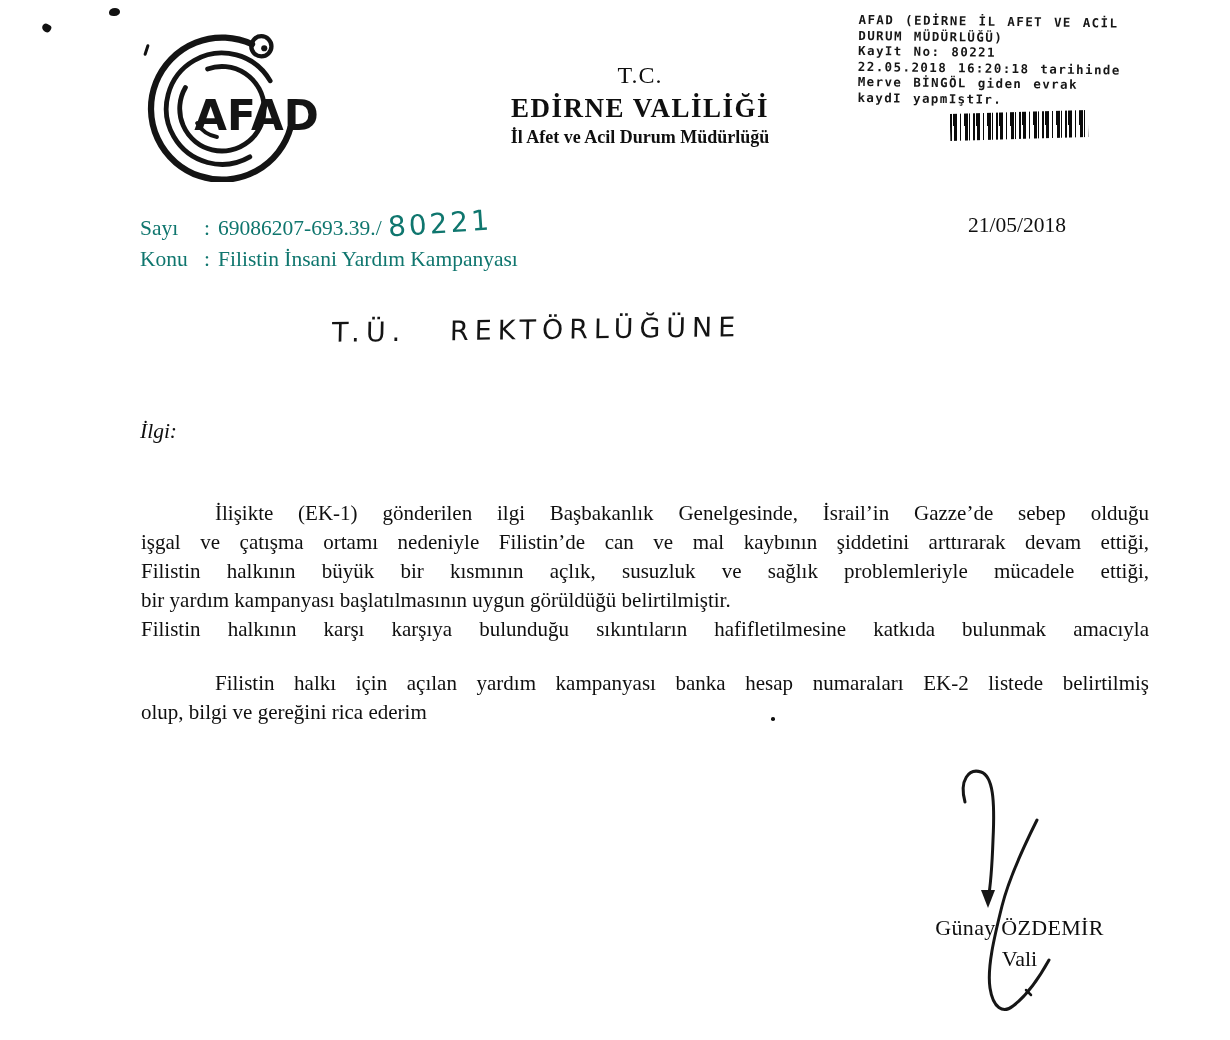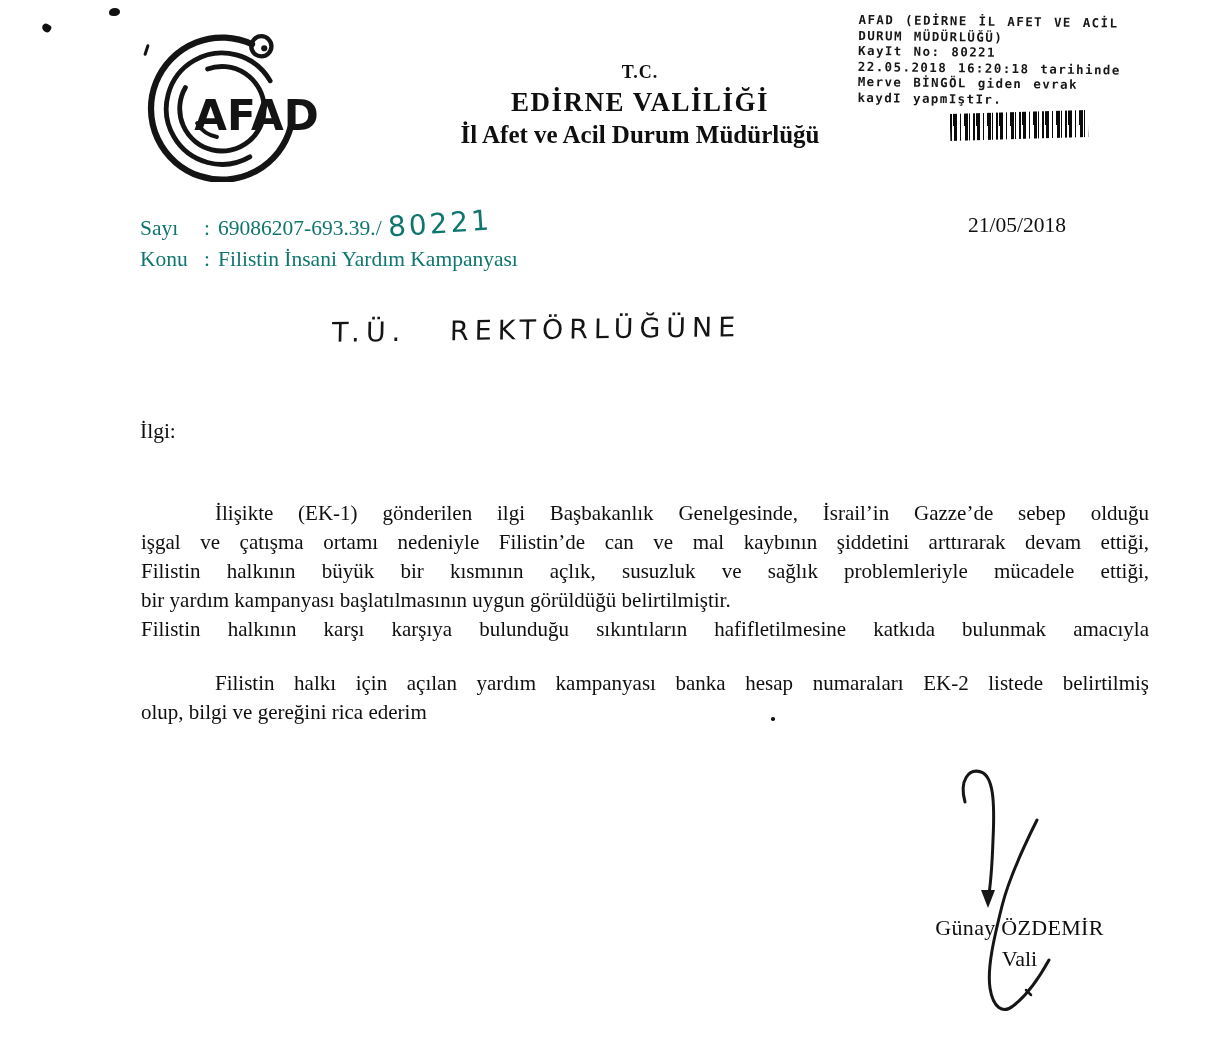--- a/index.html
+++ b/index.html
@@ -16,23 +16,23 @@
   
   .artifact { position: absolute; background: #111; border-radius: 45%; }
   .a1 { left: 42px; top: 24px; width: 9px; height: 8px; transform: rotate(30deg); border-radius: 55% 40% 50% 60%; }
   .a2 { left: 109px; top: 8px; width: 11px; height: 8px; border-radius: 60% 50% 55% 45%; }
   .a3 { left: 145px; top: 44px; width: 3px; height: 12px; transform: rotate(18deg); border-radius: 2px; }
   .a4 { left: 771px; top: 717px; width: 4px; height: 4px; }
   
   .logo { position: absolute; left: 126px; top: 20px; }
   
   .header { position: absolute; left: 340px; top: 62px; width: 600px; text-align: center; color: #0f0f0f; }
-  .header .tc { font-size: 18px; font-weight: bold; letter-spacing: 1px; }
+  .header .tc { font-size: 24px; font-weight: normal; letter-spacing: 1px; }
   .header .valilik { font-size: 27px; font-weight: bold; letter-spacing: 1.5px; margin-top: 4px; }
-  .header .mudurluk { font-size: 25px; font-weight: bold; margin-top: 3px; }
+  .header .mudurluk { font-size: 18px; font-weight: bold; margin-top: 3px; }
   
   .stamp {
     position: absolute; left: 858px; top: 14px; width: 300px;
     font-family: "DejaVu Sans Mono", monospace;
     font-size: 12.5px; line-height: 15.5px; font-weight: bold;
     letter-spacing: 1.4px; color: #161616;
     transform: rotate(0.8deg);
     word-spacing: 2px;
   }
   .barcode {
@@ -59,21 +59,21 @@
   .date { position: absolute; left: 968px; top: 213px; font-size: 21.5px; color: #0f0f0f; }
   
   .salutation {
     position: absolute; left: 332px; top: 314px;
     font-family: "DejaVu Sans", sans-serif;
     font-size: 27px; letter-spacing: 6px; white-space: pre;
     color: #141414; transform: rotate(-0.8deg) skewX(-2deg);
   }
   
   .ilgi { position: absolute; left: 140px; top: 416px; width: 1010px; font-size: 21.5px; line-height: 30px; color: #0f0f0f; display: flex; }
-  .ilgi-label { width: 75px; flex: none; }
+  .ilgi-label { width: 75px; flex: none; font-style: italic; }
   
   .para { position: absolute; left: 141px; width: 1008px; font-size: 21px; color: #0f0f0f; }
   .para .line { line-height: 29px; white-space: normal; }
   .para .jline { text-align: justify; text-align-last: justify; }
   .para .indent { padding-left: 74px; }
   .p1 { top: 499px; }
   .p2 { top: 669px; }
   
   .sig-scribble { position: absolute; left: 925px; top: 756px; }
   .sig-block { position: absolute; left: 912px; top: 871px; width: 215px; text-align: center; color: #0f0f0f; }

